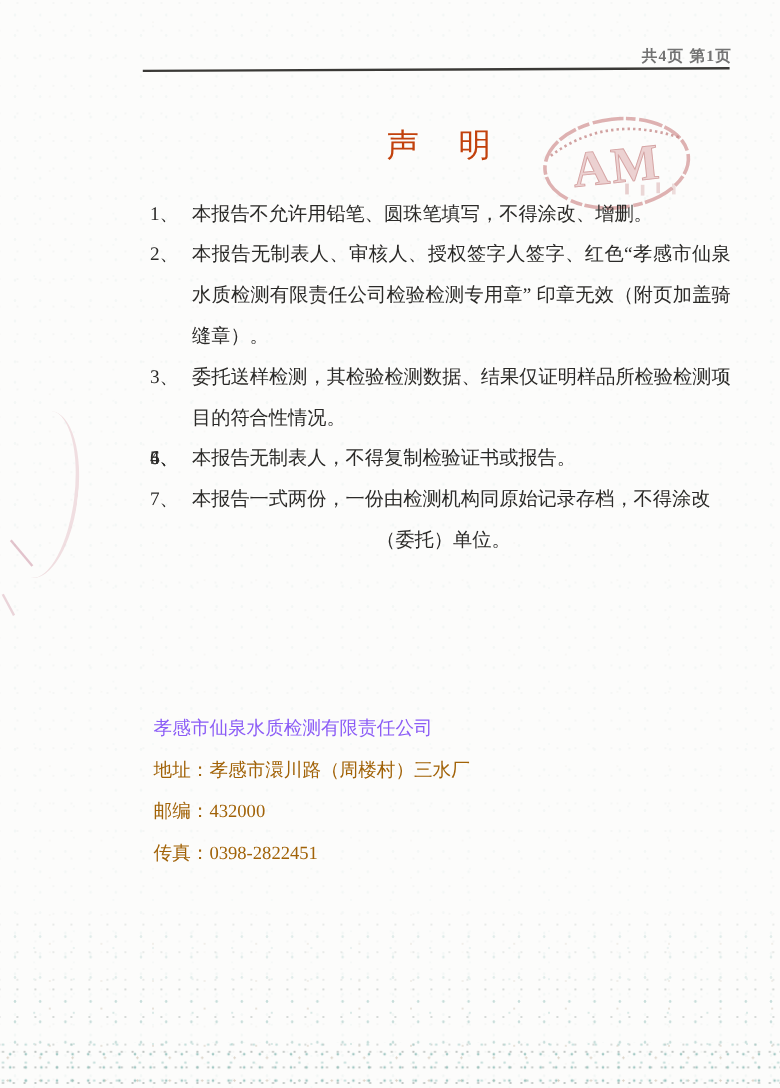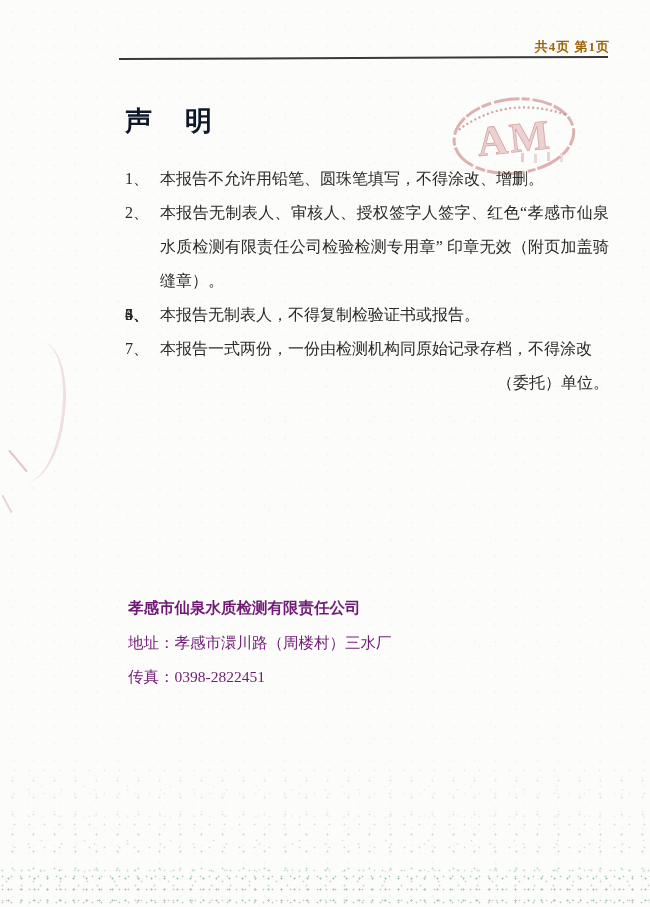--- a/index.html
+++ b/index.html
@@ -18,45 +18,45 @@
 
   
   .pagination {
     position: absolute;
     top: 38px;
     left: 498px;
     width: 112px;
     font-size: 13px;
     font-weight: bold;
     letter-spacing: 1px;
-    color: #a16207;
+    color: #737373;
     text-align: right;
     white-space: nowrap;
   }
   .header-rule {
     position: absolute;
     top: 57px;
     left: 119px;
     width: 489px;
     height: 2px;
     background: #3a3936;
     transform: rotate(-0.25deg);
   }
 
   
   .doc-title {
     position: absolute;
     top: 103px;
     left: 125px;
     width: 484px;
-    text-align: left;
+    text-align: center;
     font-size: 27px;
-    font-weight: bold;
+    font-weight: normal;
     letter-spacing: 3px;
-    color: #0f172a;
+    color: #c2410c;
   }
 
   
   .stamp {
     position: absolute;
     left: 448px;
     top: 92px;
     width: 134px;
     height: 90px;
     transform: rotate(-6deg);
@@ -90,34 +90,34 @@
     text-align: justify;
   }
   .notice-num {
     position: absolute;
     left: 0;
     top: 0;
     width: 35px;
   }
   .notice-cont {
     margin-left: -30px;
-    text-align: right;
+    text-align: center;
   }
 
   
   .company {
     position: absolute;
     top: 591px;
     left: 128px;
     width: 470px;
     font-size: 15.5px;
     line-height: 34.5px;
   }
-  .company-name { font-weight: bold; color: #701a75; }
-  .contact-row  { color: #701a75; }
+  .company-name { font-weight: normal; color: #8b5cf6; }
+  .contact-row  { color: #a16207; }
 
   
   .edge-stamp-arc {
     position: absolute;
     left: 4px;
     top: 342px;
     width: 58px;
     height: 140px;
     border-radius: 50%;
     border-right: 3px solid rgba(224, 180, 188, 0.42);
@@ -187,20 +187,21 @@
     <div class="notice-item">
       <span class="notice-num">1、</span>
       <span>本报告不允许用铅笔、圆珠笔填写，不得涂改、增删。</span>
     </div>
     <div class="notice-item">
       <span class="notice-num">2、</span>
       <span>本报告无制表人、审核人、授权签字人签字、红色“孝感市仙泉水质检测有限责任公司检验检测专用章” 印章无效（附页加盖骑缝章）。</span>
     </div>
     <div class="notice-item">
       <span class="notice-num">3、</span>
+      <span>委托送样检测，其检验检测数据、结果仅证明样品所检验检测项目的符合性情况。</span>
     </div>
     <div class="notice-item">
       <span class="notice-num">4、</span>
     </div>
     <div class="notice-item">
       <span class="notice-num">5、</span>
     </div>
     <div class="notice-item">
       <span class="notice-num">6、</span>
       <span>本报告无制表人，不得复制检验证书或报告。</span>
@@ -211,20 +212,23 @@
       <div class="notice-cont">（委托）单位。</div>
     </div>
   </div>
 
   <div class="company">
     <div class="company-name">孝感市仙泉水质检测有限责任公司</div>
     <div class="contact-row">
       <span>地址：</span><span>孝感市澴川路（周楼村）三水厂</span>
     </div>
     <div class="contact-row">
+      <span>邮编：</span><span>432000</span>
+    </div>
+    <div class="contact-row">
       <span>传真：</span><span>0398-2822451</span>
     </div>
   </div>
 
   <div class="edge-stamp-arc"></div>
   <div class="edge-mark-1"></div>
   <div class="edge-mark-2"></div>
 
   <div class="noise noise-mid"></div>
   <div class="noise noise-low"></div>

